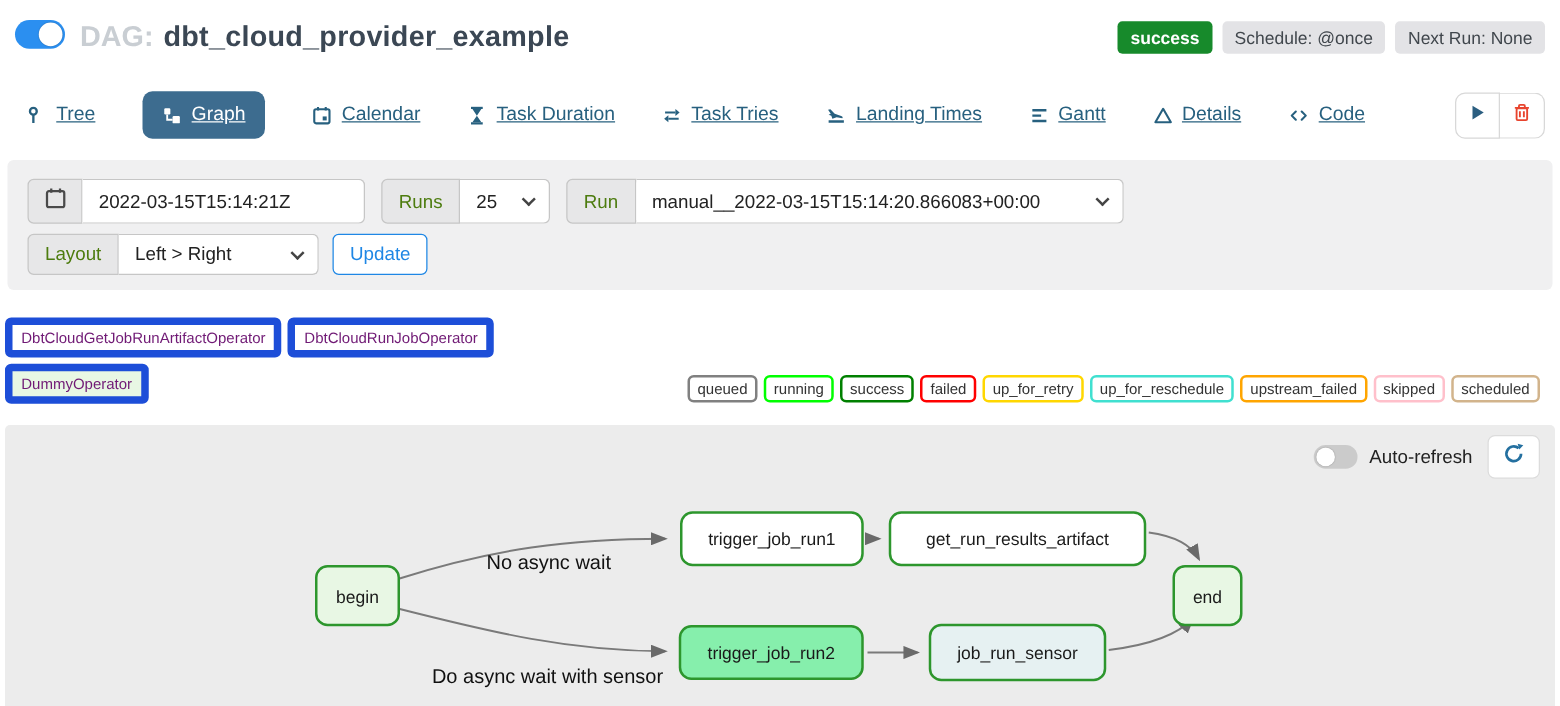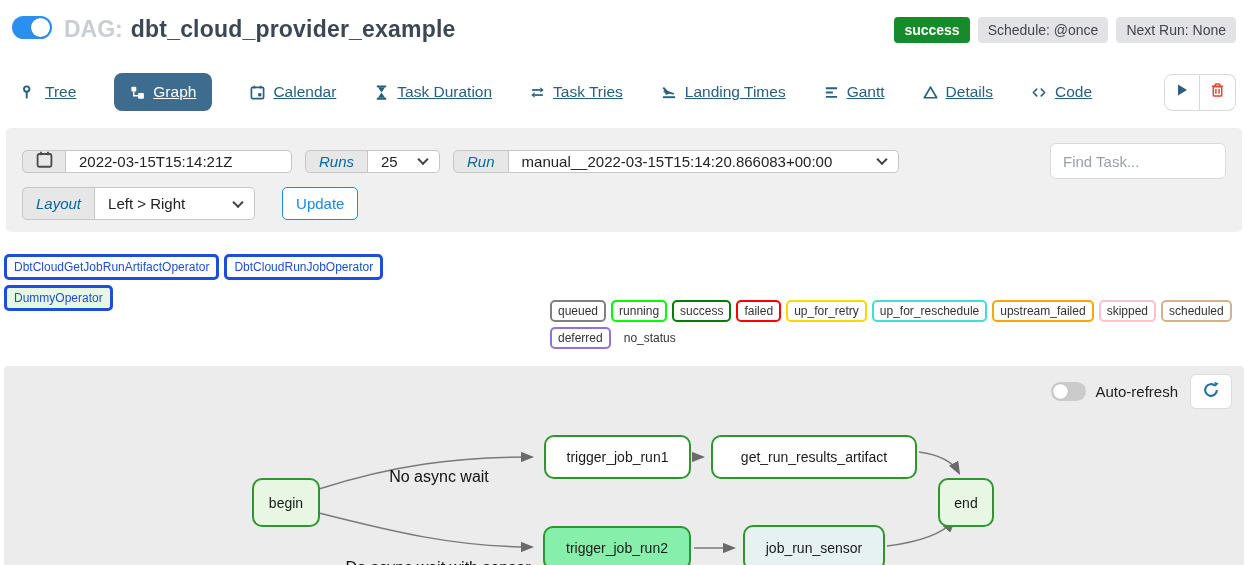--- a/index.html
+++ b/index.html
@@ -31,43 +31,43 @@
   .tab .ticon { display:flex; align-items:center; }
   .tab.active { background:#3d6c8f; color:#fff; padding:10px 16px; border-radius:8px; }
   .actions { margin-left:auto; display:flex; }
   .action-btn { width:36px; height:37px; background:#fff; border:1px solid #d8d8d8; display:flex; align-items:center; justify-content:center; cursor:pointer; }
   .action-btn:first-child { border-radius:8px 0 0 8px; }
   .action-btn:last-child  { border-radius:0 8px 8px 0; border-left:none; }
 
   
   .filter-panel { margin:17px 6px 0 6px; background:#f0f0f1; border-radius:5px; padding:15px 16px 12px 16px; }
   .filter-row { display:flex; align-items:center; }
-  .filter-row + .filter-row { margin-top:8px;gap:16px; }
-  .igroup { display:flex; align-items:stretch; height:23px; }
+  .filter-row + .filter-row { margin-top:8px; }
+  .igroup { display:flex; align-items:stretch; height:36px; }
   .filter-row + .filter-row .igroup { height:33px; }
   .igroup > * { border:1px solid #c6c6c6; }
   .igroup > * + * { border-left:none; }
   .igroup > :first-child { border-radius:5px 0 0 5px; }
   .igroup > :last-child { border-radius:0 5px 5px 0; }
-  .glabel { background:#e7e7e8; color:#0369a1; display:flex; align-items:center; padding:0 13px; font-size:15px;font-style:italic; }
+  .glabel { background:#e7e7e8; color:#4d7c0f; display:flex; align-items:center; padding:0 13px; font-size:15px; }
   .gicon  { background:#e7e7e8; display:flex; align-items:center; justify-content:center; width:44px; cursor:pointer; }
   .ginput { background:#fff; color:#222; padding:0 13px; font-size:15px; font-family:"Liberation Sans",sans-serif; outline:none; }
   .gselect { position:relative; background:#fff; color:#222; display:flex; align-items:center; padding:0 30px 0 13px; font-size:15px; cursor:pointer; }
   .chev { position:absolute; right:12px; top:50%; width:8px; height:8px; border-right:2px solid #444; border-bottom:2px solid #444; transform:translateY(-70%) rotate(45deg); }
   .gap { width:13px; flex:none; }
   .find-task { margin-left:auto; width:176px; height:36px; border:1px solid #dadada; border-radius:6px; background:#fff; padding:0 12px; font-size:15px; font-family:"Liberation Sans",sans-serif; outline:none; }
   .find-task::placeholder { color:#9aa0a6; }
   .update-btn { margin-left:11px; height:33px; background:#fff; border:1.5px solid #1f87e5; color:#1f87e5; border-radius:5px; padding:0 13px; font-size:15px; font-family:"Liberation Sans",sans-serif; cursor:pointer; }
 
   
   .legend { display:flex; margin:22px 4px 0 4px; font-size:12px; }
   .legend-col.ops { width:546px; flex:none; }
   .legend-col.stats { flex:1;margin-top:46px; }
   .legend-row { display:flex; gap:5px; margin-bottom:5px; flex-wrap:nowrap; align-items:center; }
-  .lbadge { border:3px solid #1d4ed8; border-radius:5px; padding:3px 7px; background:#fff; color:#1d4ed8; white-space:nowrap; }
+  .lbadge { border:6px solid #1d4ed8; border-radius:5px; padding:3px 7px; background:#fff; color:#701a75; white-space:nowrap; }
   .sbadge { border:2px solid #808080; border-radius:5px; padding:2px 6px; background:#fff; color:#333; white-space:nowrap; }
   .sbadge.noborder { border-color:transparent; background:transparent; }
 
   
   .graph-panel { position:relative; margin:12px 4px 0 4px; height:247px; background:#ececec; border-radius:4px; }
   .graph-controls { position:absolute; top:8px; right:12px; display:flex; align-items:center; gap:12px; }
   .autorefresh { display:flex; align-items:center; gap:9px; font-size:15px; color:#222; }
   .switch.ar { width:35px; height:19px; background:#cbcbcb; }
   .switch.ar .knob { width:15px; height:15px; left:2px; }
   .refresh-btn { width:42px; height:35px; background:#fff; border:1px solid #dcdcdc; border-radius:6px; display:flex; align-items:center; justify-content:center; cursor:pointer; }
@@ -212,21 +212,20 @@
       </div>
     </div>
     <div class="gap"></div>
     <div class="igroup">
       <div class="glabel">Run</div>
       <div class="gselect" style="width:390px">
         <span>manual__2022-03-15T15:14:20.866083+00:00</span>
         <span class="chev"></span>
       </div>
     </div>
-    <input class="find-task" placeholder="Find Task..." style="">
   </div>
   <div class="filter-row">
     <div class="igroup">
       <div class="glabel">Layout</div>
       <div class="gselect" style="width:160px">
         <span>Left &gt; Right</span>
         <span class="chev"></span>
       </div>
     </div>
     <button class="update-btn">Update</button>
@@ -247,24 +246,20 @@
     <div class="legend-row">
         <span class="sbadge" style="border-color: rgb(128, 128, 128);">queued</span>
         <span class="sbadge" style="border-color: rgb(0, 255, 0);">running</span>
         <span class="sbadge" style="border-color: rgb(0, 128, 0);">success</span>
         <span class="sbadge" style="border-color: rgb(255, 0, 0);">failed</span>
         <span class="sbadge" style="border-color: rgb(255, 215, 0);">up_for_retry</span>
         <span class="sbadge" style="border-color: rgb(64, 224, 208);">up_for_reschedule</span>
         <span class="sbadge" style="border-color: rgb(255, 165, 0);">upstream_failed</span>
         <span class="sbadge" style="border-color: rgb(255, 192, 203);">skipped</span>
         <span class="sbadge" style="border-color: rgb(210, 180, 140);">scheduled</span>
-      </div>
-    <div class="legend-row">
-        <span class="sbadge" style="border-color: rgb(147, 112, 219);">deferred</span>
-        <span class="sbadge noborder" style="border-color: transparent;">no_status</span>
       </div>
   </div>
 </div>
 
 <div class="graph-panel">
   <svg class="edges" width="1240" height="247">
     <defs>
       <marker id="arrow" markerWidth="9" markerHeight="7" refX="7.5" refY="3.5" orient="auto">
         <polygon points="0 0, 9 3.5, 0 7" fill="#6a6a6a"></polygon>
       </marker>

